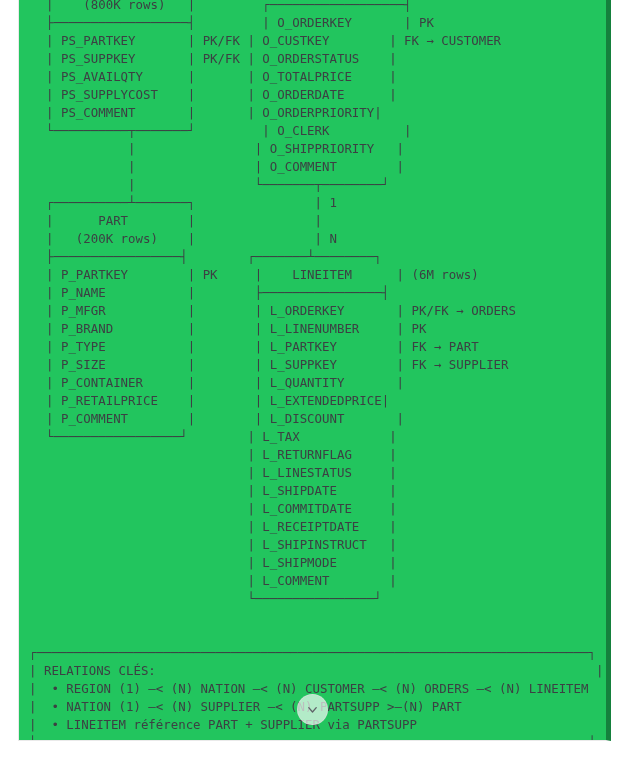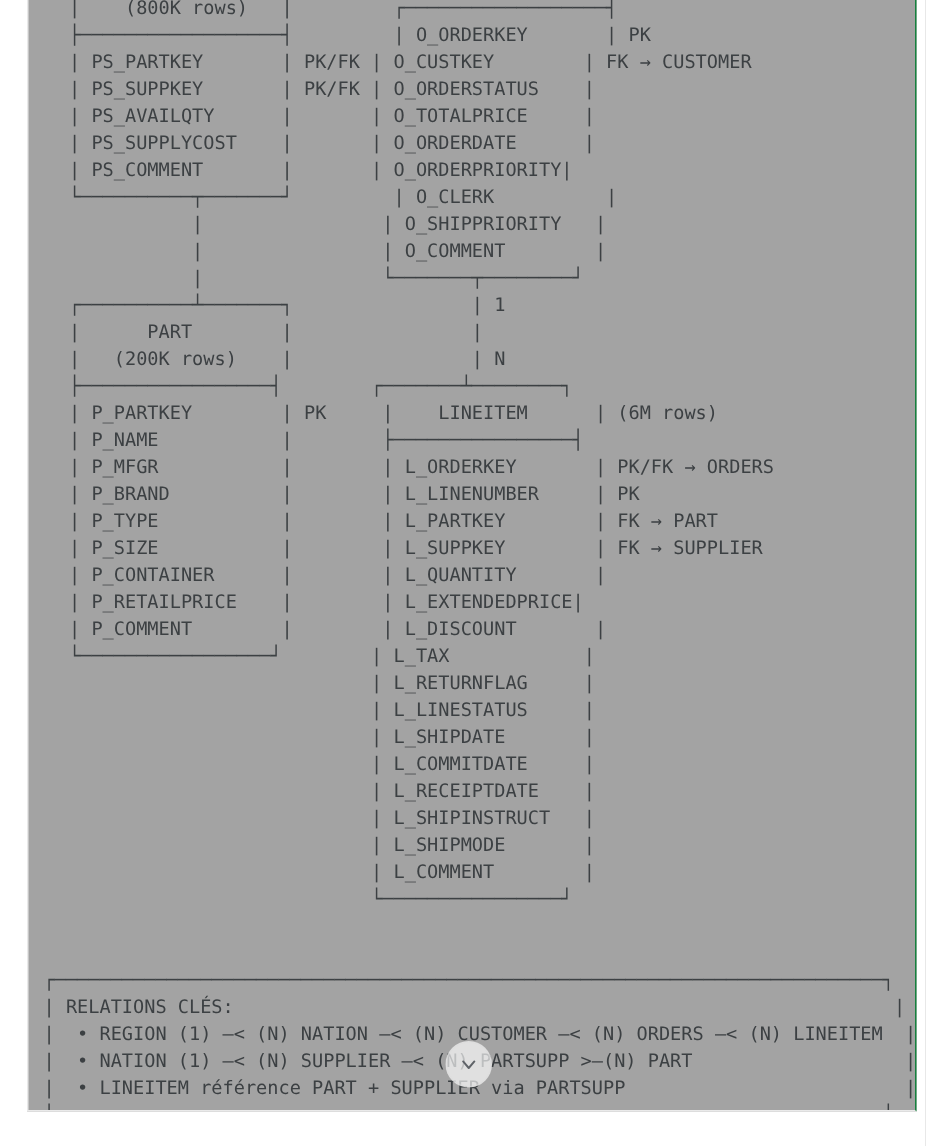--- a/index.html
+++ b/index.html
@@ -15,23 +15,23 @@
     font-family: "DejaVu Sans Mono", "Liberation Mono", monospace;
   }
 
   
   #content-panel {
     position: absolute;
     left: 18px;
     top: -1px;
     width: 593px;
     height: 742px;
-    background: #a3a3a3;
+    background: #22c55e;
     border-left: 1px solid #e9e9e9;
-    border-right: 1px solid #15803d;
+    border-right: 5px solid #15803d;
     border-bottom: 1px solid #eaeaea;
     box-sizing: border-box;
     overflow: hidden;
   }
 
   pre.ascii {
     margin: 0;
     padding: 0;
     position: absolute;
     left: 27px;

